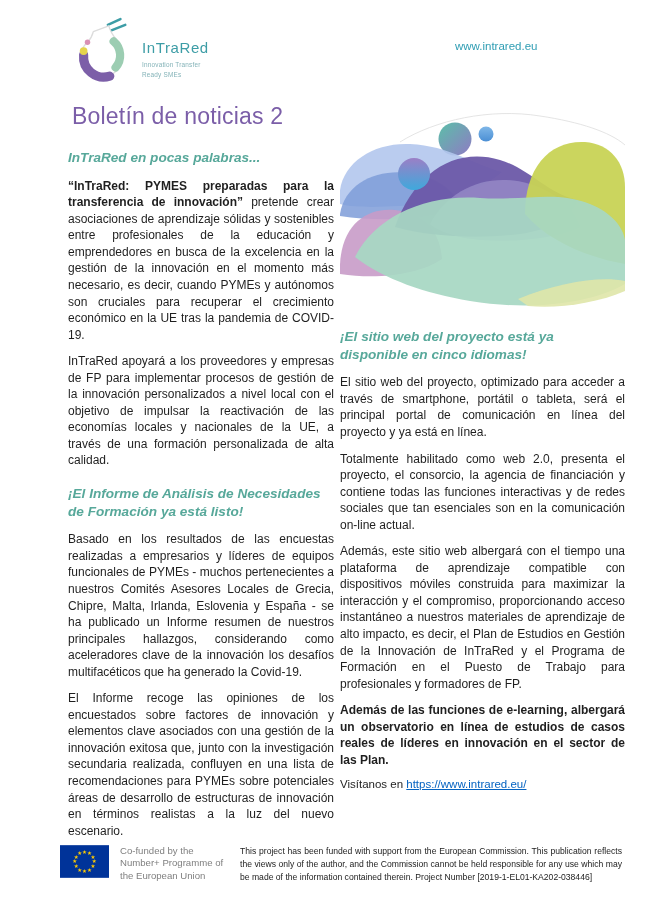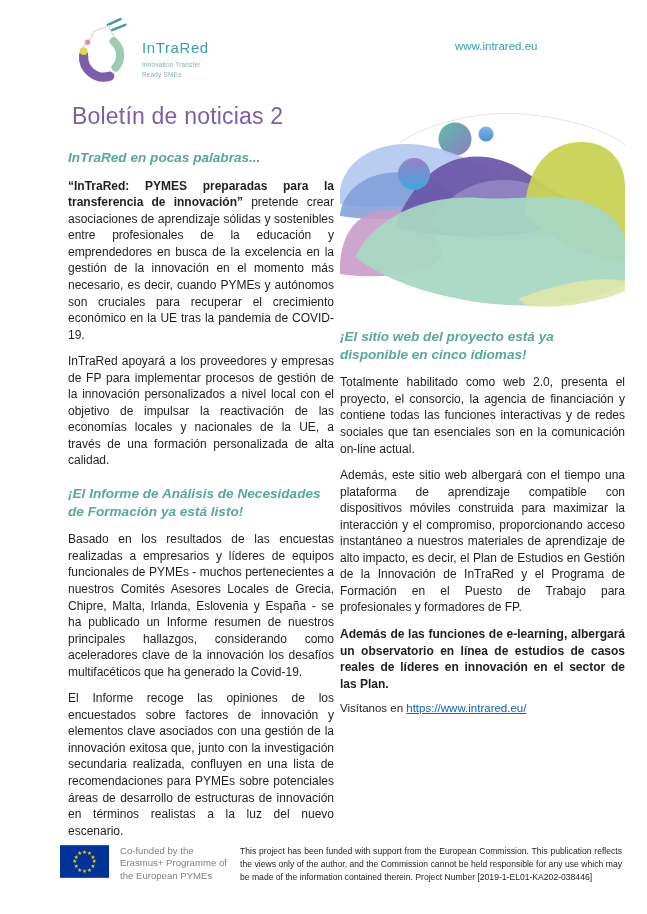--- a/index.html
+++ b/index.html
@@ -117,20 +117,21 @@
       <path d="M55,115 C75,60 115,35 160,48 C190,57 205,80 237,88 C232,105 210,118 180,122 C140,127 90,125 55,115 Z" fill="#6b59a8" opacity="0.95"></path>
       <circle cx="74" cy="62" r="16" fill="url(#gCirc2)"></circle>
       <path d="M90,112 C110,75 150,60 190,72 C220,81 235,100 240,115 C210,130 150,132 120,125 C105,121 95,117 90,112 Z" fill="#a89fd6" opacity="0.55"></path>
       <path d="M185,102 C185,55 210,28 245,30 C270,32 285,50 285,75 L285,152 C255,147 210,132 185,102 Z" fill="#c8d355" opacity="0.95"></path>
       <path d="M15,145 C35,105 85,82 140,86 C185,89 215,78 250,92 C272,101 283,115 285,128 L285,172 C250,192 190,199 130,189 C85,181 45,168 15,145 Z" fill="#a7d7c3" opacity="0.93"></path>
       <path d="M178,187 C220,170 260,164 285,169 L285,179 C258,191 218,197 188,194 Z" fill="#dfe6a8" opacity="0.9"></path>
     </svg>
 
     <h2 class="teal-head right-head">¡El sitio web del proyecto está ya disponible en cinco idiomas!</h2>
 
+    <p class="body-p">El sitio web del proyecto, optimizado para acceder a través de smartphone, portátil o tableta, será el principal portal de comunicación en línea del proyecto y ya está en línea.</p>
 
     <p class="body-p">Totalmente habilitado como web 2.0, presenta el proyecto, el consorcio, la agencia de financiación y contiene todas las funciones interactivas y de redes sociales que tan esenciales son en la comunicación on-line actual.</p>
 
     <p class="body-p">Además, este sitio web albergará con el tiempo una plataforma de aprendizaje compatible con dispositivos móviles construida para maximizar la interacción y el compromiso, proporcionando acceso instantáneo a nuestros materiales de aprendizaje de alto impacto, es decir, el Plan de Estudios en Gestión de la Innovación de InTraRed y el Programa de Formación en el Puesto de Trabajo para profesionales y formadores de FP.</p>
 
     <p class="body-p bold">Además de las funciones de e-learning, albergará un observatorio en línea de estudios de casos reales de líderes en innovación en el sector de las Plan.</p>
 
     <p class="visit-line"><span>Visítanos en </span><a href="#">https://www.intrared.eu/</a></p>
   </div>
 
@@ -145,17 +146,17 @@
         <text x="32.2" y="22.6">★</text>
         <text x="28.8" y="26.1">★</text>
         <text x="24" y="27.3">★</text>
         <text x="19.2" y="26.1">★</text>
         <text x="15.8" y="22.6">★</text>
         <text x="14.5" y="17.8">★</text>
         <text x="15.8" y="13.1">★</text>
         <text x="19.2" y="9.6">★</text>
       </g>
     </svg>
-    <div class="eu-label">Co-funded by the Erasmus+ Programme of the European PYMEs</div>
+    <div class="eu-label">Co-funded by the Number+ Programme of the European Union</div>
     <div class="disclaimer">This project has been funded with support from the European Commission. This publication reflects the views only of the author, and the Commission cannot be held responsible for any use which may be made of the information contained therein. Project Number [2019-1-EL01-KA202-038446]</div>
   </div>
 
 </div>
 
 </body></html>

